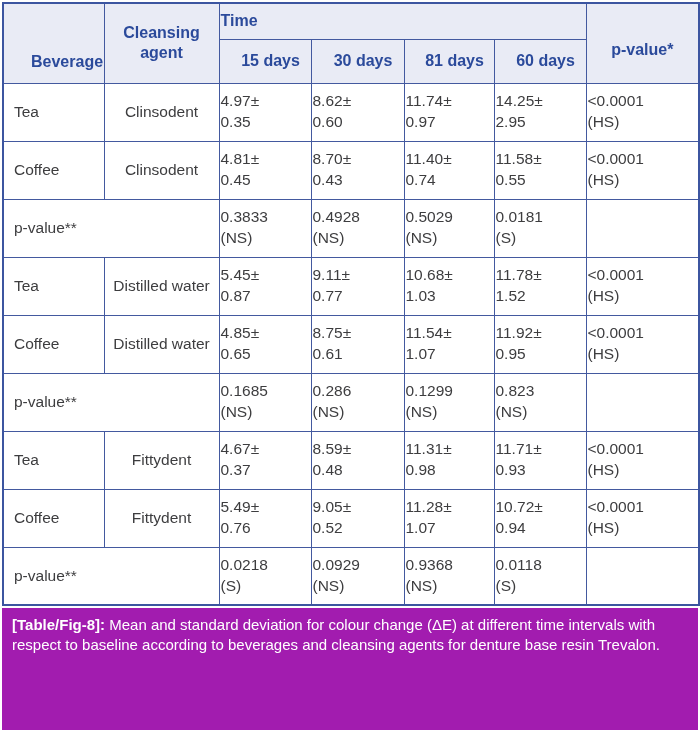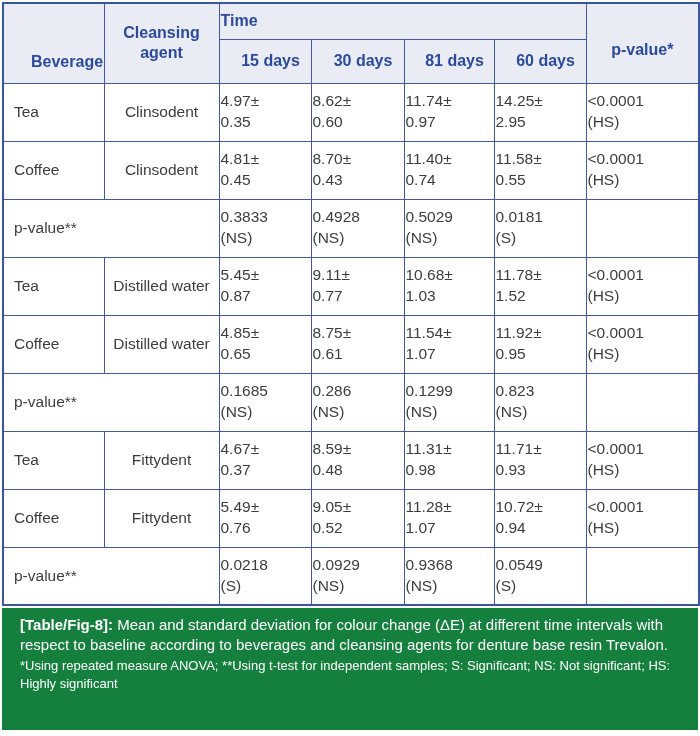--- a/index.html
+++ b/index.html
@@ -37,26 +37,26 @@
     color:#3d3d3f;
     background:#ffffff;
     vertical-align:middle;
   }
   td.cell-left{text-align:left;padding-left:10px;}
   td.cell-center{text-align:center;line-height:1.3;}
   td.cell-val{text-align:left;white-space:pre-line;line-height:1.35;}
 
   .caption-band{
     margin-top:2px;
-    background:#15803d;
+    background:#a21caf;
     color:#ffffff;
     width:696px;
     height:122px;
     box-sizing:border-box;
-    padding:7px 10px 0 18px;
+    padding:7px 10px 0 10px;
   }
   .caption-main{margin:0;font-size:15px;line-height:1.3;}
   .caption-main b{font-weight:bold;}
   .caption-footnote{margin:3px 0 0 0;font-size:13px;line-height:1.4;}
 </style>
 </head>
 <body>
 
 <div class="page">
   <table class="results">
@@ -193,24 +193,23 @@
 (HS)</td>
       </tr>
       <tr>
         <td class="cell-left" colspan="2">p-value**</td>
         <td class="cell-val">0.0218
 (S)</td>
         <td class="cell-val">0.0929
 (NS)</td>
         <td class="cell-val">0.9368
 (NS)</td>
-        <td class="cell-val">0.0549
+        <td class="cell-val">0.0118
 (S)</td>
         <td class="cell-val"></td>
       </tr>
     </tbody>
   </table>
 
   <div class="caption-band">
     <p class="caption-main"><b>[Table/Fig-8]:</b> <span>Mean and standard deviation for colour change (ΔE) at different time intervals with respect to baseline according to beverages and cleansing agents for denture base resin Trevalon.</span></p>
-    <p class="caption-footnote">*Using repeated measure ANOVA; **Using t-test for independent samples; S: Significant; NS: Not significant; HS: Highly significant</p>
   </div>
 </div>
 
 </body></html>

